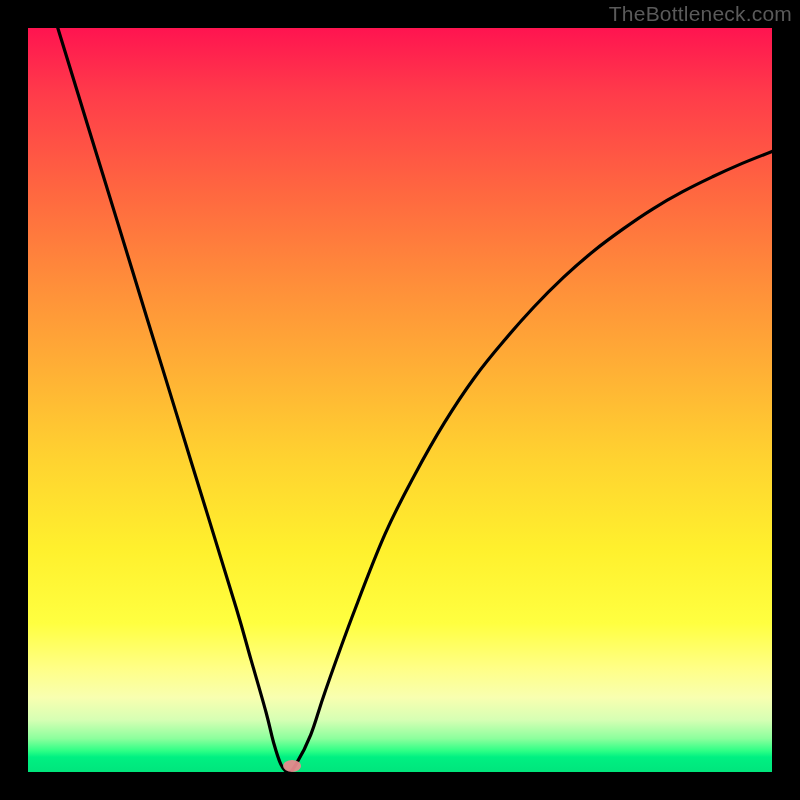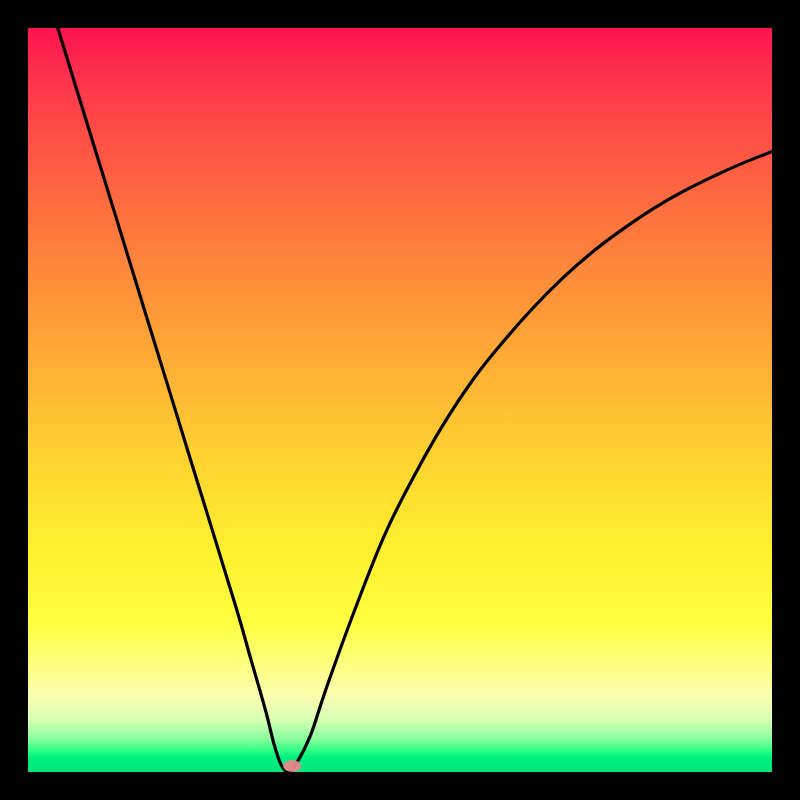--- a/index.html
+++ b/index.html
@@ -64,20 +64,21 @@
     position: absolute;
     inset: 0;
     width: 100%;
     height: 100%;
   }
 </style>
 </head>
 <body>
 
 <div class="outer">
+  <div class="watermark">TheBottleneck.com</div>
   <div class="plot">
     <div class="gradient"></div>
     <svg class="curve" viewBox="0 0 744 744" preserveAspectRatio="none">
       <path id="curve-path" fill="none" stroke="#000" stroke-width="3.2" stroke-linecap="round" stroke-linejoin="round" d="M 29.8 0.0 C 35.1 17.4, 48.8 61.9, 59.5 96.7 C 70.2 131.5, 78.6 158.6, 89.3 193.4 C 100.0 228.3, 108.3 255.3, 119.0 290.2 C 129.8 325.0, 138.1 352.1, 148.8 386.9 C 159.5 421.7, 167.8 448.8, 178.6 483.6 C 189.3 518.4, 200.3 553.5, 208.3 580.3 C 216.4 607.1, 217.8 613.7, 223.2 632.4 C 228.6 651.1, 234.1 669.7, 238.1 684.5 C 242.1 699.2, 242.8 704.9, 245.5 714.2 C 248.2 723.6, 250.3 731.2, 253.0 736.6 C 255.6 741.9, 257.7 744.0, 260.4 744.0 C 263.1 744.0, 263.8 743.3, 267.8 736.6 C 271.9 729.9, 277.4 720.2, 282.7 706.8 C 288.1 693.4, 289.6 684.9, 297.6 662.2 C 305.6 639.4, 316.6 608.4, 327.4 580.3 C 338.1 552.2, 346.4 530.0, 357.1 505.9 C 367.8 481.8, 376.2 466.5, 386.9 446.4 C 397.6 426.3, 405.9 411.7, 416.6 394.3 C 427.4 376.9, 435.7 364.4, 446.4 349.7 C 457.1 334.9, 465.4 325.2, 476.2 312.5 C 486.9 299.8, 495.2 290.4, 505.9 279.0 C 516.6 267.6, 525.0 259.3, 535.7 249.2 C 546.4 239.2, 554.7 231.9, 565.4 223.2 C 576.2 214.5, 584.5 208.5, 595.2 200.9 C 605.9 193.2, 614.2 187.5, 625.0 180.8 C 635.7 174.1, 644.0 169.4, 654.7 163.7 C 665.4 157.9, 673.8 153.9, 684.5 148.8 C 695.2 143.7, 703.5 140.0, 714.2 135.4 C 725.0 130.9, 738.6 125.6, 744.0 123.5"></path>
       <ellipse id="marker-dot" rx="9" ry="6" fill="#e68a8d" opacity="0.95" cx="264.1" cy="738.0"></ellipse>
     </svg>
   </div>
 </div>
 
 </body></html>

